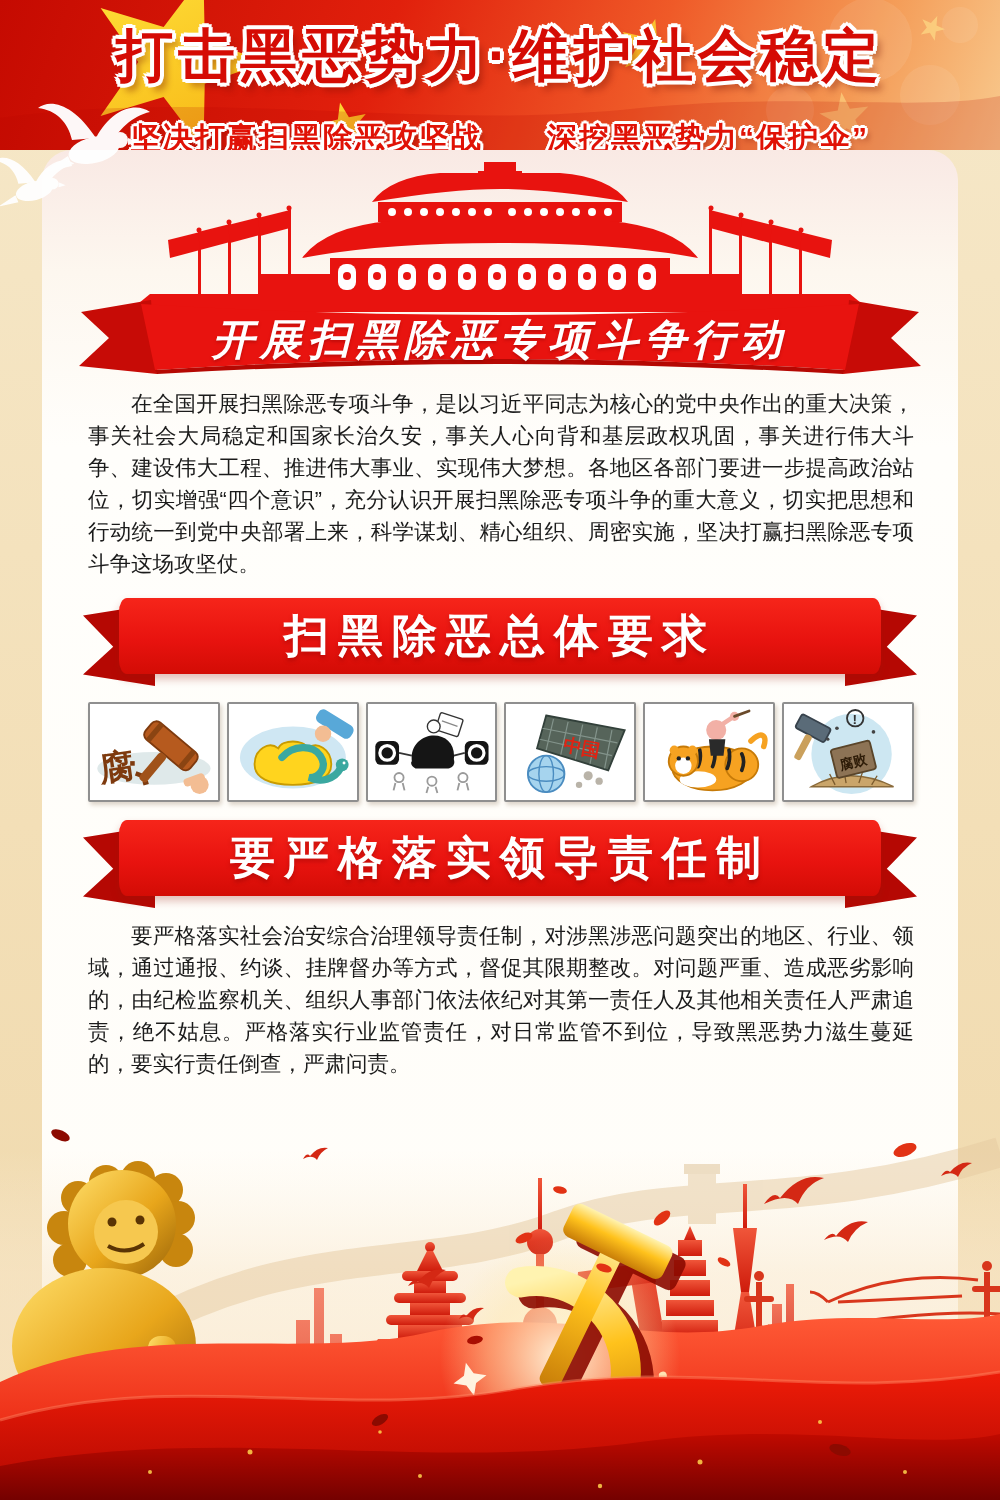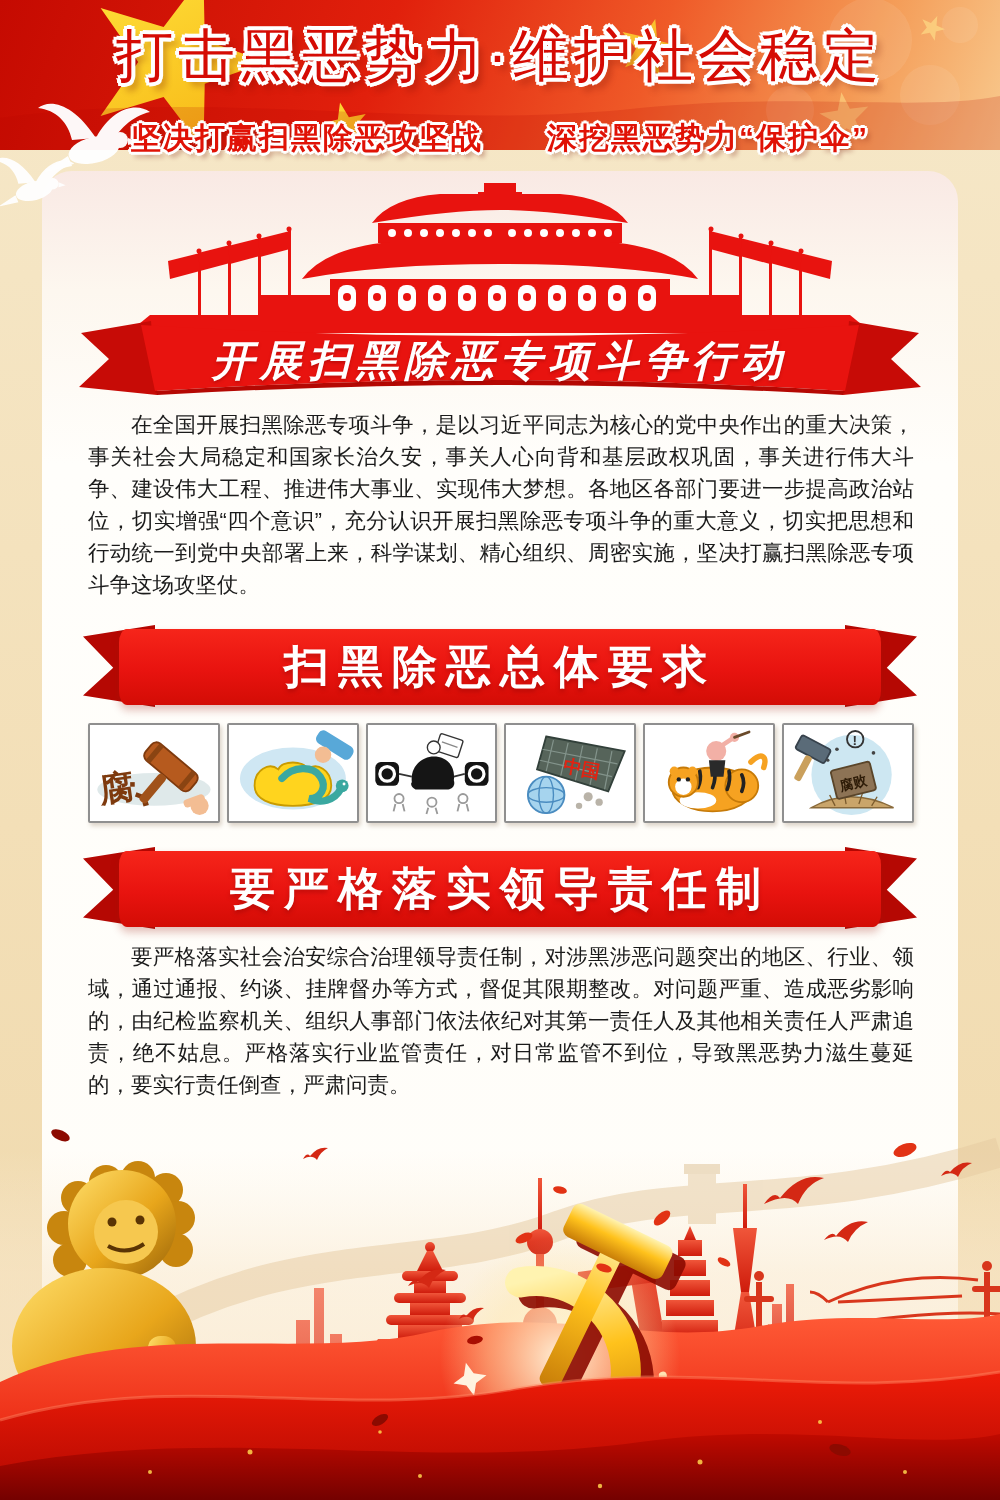--- a/index.html
+++ b/index.html
@@ -7,38 +7,37 @@
     position:relative;width:1000px;height:1500px;overflow:hidden;
     background:linear-gradient(180deg,#f6e8c9 0%,#f3dfb7 55%,#efd8ab 100%);
     font-family:"Liberation Sans","DejaVu Sans",sans-serif;
   }
   
   .header{position:absolute;left:0;top:0;width:1000px;height:150px;z-index:1;
     background:linear-gradient(110deg,#c50a01 0%,#e1200c 38%,#ef5a28 64%,#f49a55 84%,#f8c98d 100%);}
   .header svg{position:absolute;left:0;top:0;}
   .titles{position:absolute;left:0;top:0;width:100%;height:100%;text-align:center;z-index:3;}
   .main-title{
-    display:block;margin-top:18px;font-size:57px;font-weight:normal;letter-spacing:5px;
+    display:block;margin-top:18px;font-size:57px;font-weight:bold;letter-spacing:5px;
     color:#d50b04;
     text-shadow:-3px -3px 0 #fff,3px -3px 0 #fff,-3px 3px 0 #fff,3px 3px 0 #fff,0 -4px 0 #fff,0 4px 0 #fff,-4px 0 0 #fff,4px 0 0 #fff,6px 7px 7px rgba(110,10,0,.45);
   }
   .sub-title{
     display:block;margin-top:23px;font-size:30px;font-weight:bold;letter-spacing:2px;
     color:#e01206;white-space:pre;
     text-shadow:-2px -2px 0 #fff,2px -2px 0 #fff,-2px 2px 0 #fff,2px 2px 0 #fff,0 -3px 0 #fff,0 3px 0 #fff,-3px 0 0 #fff,3px 0 0 #fff,4px 5px 5px rgba(110,10,0,.4);
   }
   .dove{position:absolute;z-index:4;}
   .dove1{left:38px;top:96px;}
   .dove2{left:-6px;top:152px;}
   
   .panel{
     position:absolute;left:42px;right:42px;top:150px;bottom:0;z-index:2;
     background:linear-gradient(180deg,#f9e9e4 0%,#fdf7ef 9%,#fffefb 22%,#fffdf8 100%);
     border-radius:30px 30px 0 0;
-    margin-top:21px;
   }
   .gate{display:block;margin:12px auto 0;}
   
   .ribbon1{position:relative;width:846px;height:82px;margin:-16px auto 0;}
   .ribbon1 svg{position:absolute;left:0;top:0;}
   .ribbon1 .ribbon1-text{
     position:absolute;left:0;right:0;top:16px;text-align:center;
     font-size:42px;font-weight:bold;font-style:italic;color:#fff;letter-spacing:6px;
     text-shadow:0 2px 3px rgba(120,0,0,.35);
   }
@@ -46,21 +45,21 @@
   .para{
     margin:10px 44px 0 46px;color:#1b1b1b;font-size:21.5px;line-height:32px;
     text-align:justify;text-indent:2em;font-weight:500;
   }
   
   .ribbon{position:relative;width:778px;height:94px;margin:14px auto 0;}
   .ribbon .tail{position:absolute;top:10px;width:72px;height:82px;background:#b50803;}
   .ribbon .tail-l{left:-28px;clip-path:polygon(100% 0,0 14%,42% 52%,0 86%,100% 100%);}
   .ribbon .tail-r{right:-28px;clip-path:polygon(0 0,100% 14%,58% 52%,100% 86%,0 100%);}
   .ribbon .band{
-    position:absolute;left:8px;right:8px;top:14px;height:76px;
+    position:absolute;left:8px;right:8px;top:4px;height:76px;
     background:linear-gradient(180deg,#f6251a 0%,#e8130f 55%,#d30c05 100%);
     border-radius:8px/14px;box-shadow:0 5px 9px rgba(150,20,10,.28);
     display:flex;align-items:center;justify-content:center;
   }
   .ribbon .band span{
     font-size:45px;font-weight:bold;color:#fff;letter-spacing:9px;
     text-shadow:0 3px 4px rgba(120,0,0,.35);
   }
   
   .cartoons{display:flex;gap:7px;margin:14px 44px 0 46px;}

